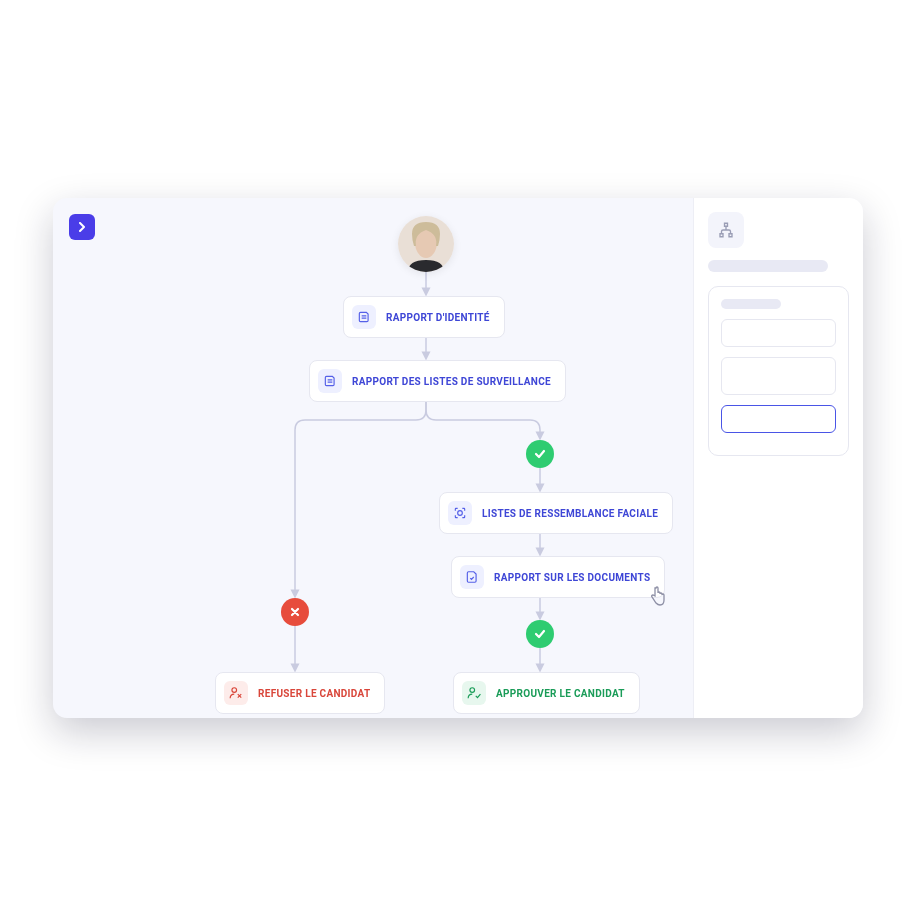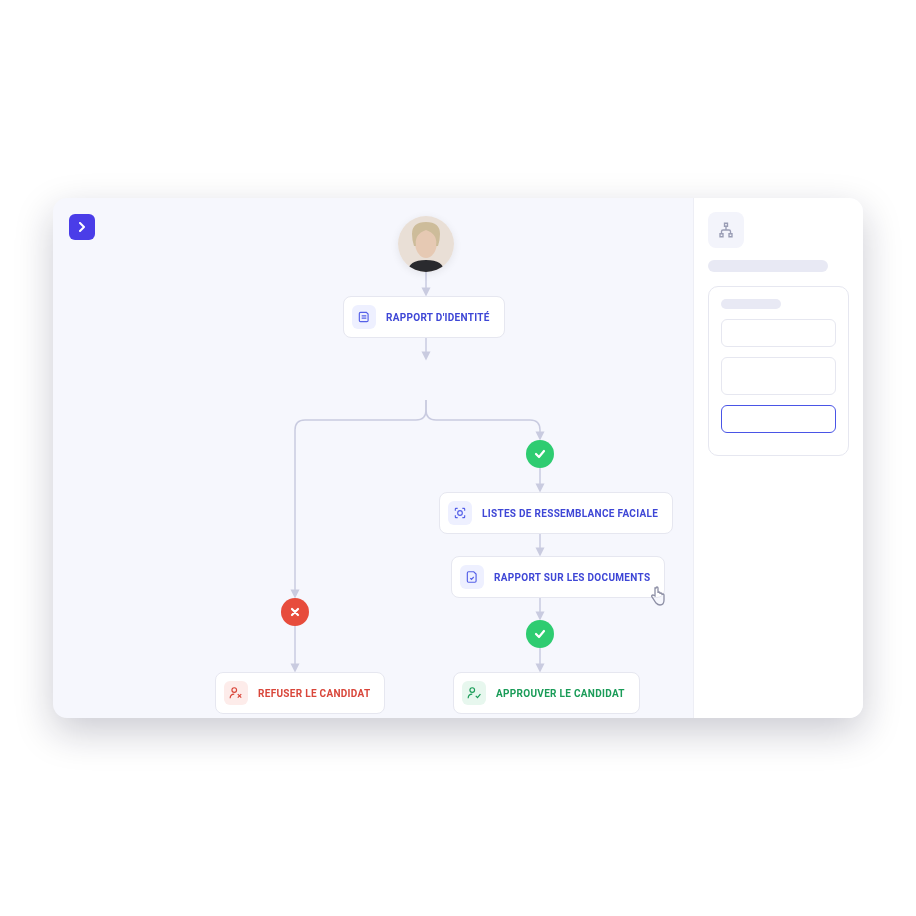--- a/index.html
+++ b/index.html
@@ -193,20 +193,28 @@
 
     <div class="node" style="left:290px; top:98px;">
       <span class="ic">
         <svg width="14" height="14" viewBox="0 0 24 24">
             <path fill="none" stroke="#5560e8" stroke-width="2" d="M6 4h10l3 3v11a2 2 0 0 1-2 2H6a2 2 0 0 1-2-2V6a2 2 0 0 1 2-2z M8 10h8 M8 14h8"></path>
           </svg>
       </span>
       <span>RAPPORT D'IDENTITÉ</span>
     </div>
 
+    <div class="node" style="left:256px; top:162px;">
+      <span class="ic">
+        <svg width="14" height="14" viewBox="0 0 24 24">
+            <path fill="none" stroke="#5560e8" stroke-width="2" d="M6 4h10l3 3v11a2 2 0 0 1-2 2H6a2 2 0 0 1-2-2V6a2 2 0 0 1 2-2z M8 10h8 M8 14h8"></path>
+          </svg>
+      </span>
+      <span>RAPPORT DES LISTES DE SURVEILLANCE</span>
+    </div>
 
     <div class="dot green" style="left:473px; top:242px;">
       <svg viewBox="0 0 14 14">
           <path d="M3 7 L6 10 L11 4" stroke="#fff" stroke-width="2.2" fill="none" stroke-linecap="round" stroke-linejoin="round"></path>
         </svg>
     </div>
 
     <div class="node" style="left:386px; top:294px;">
       <span class="ic">
         <svg width="14" height="14" viewBox="0 0 24 24">

